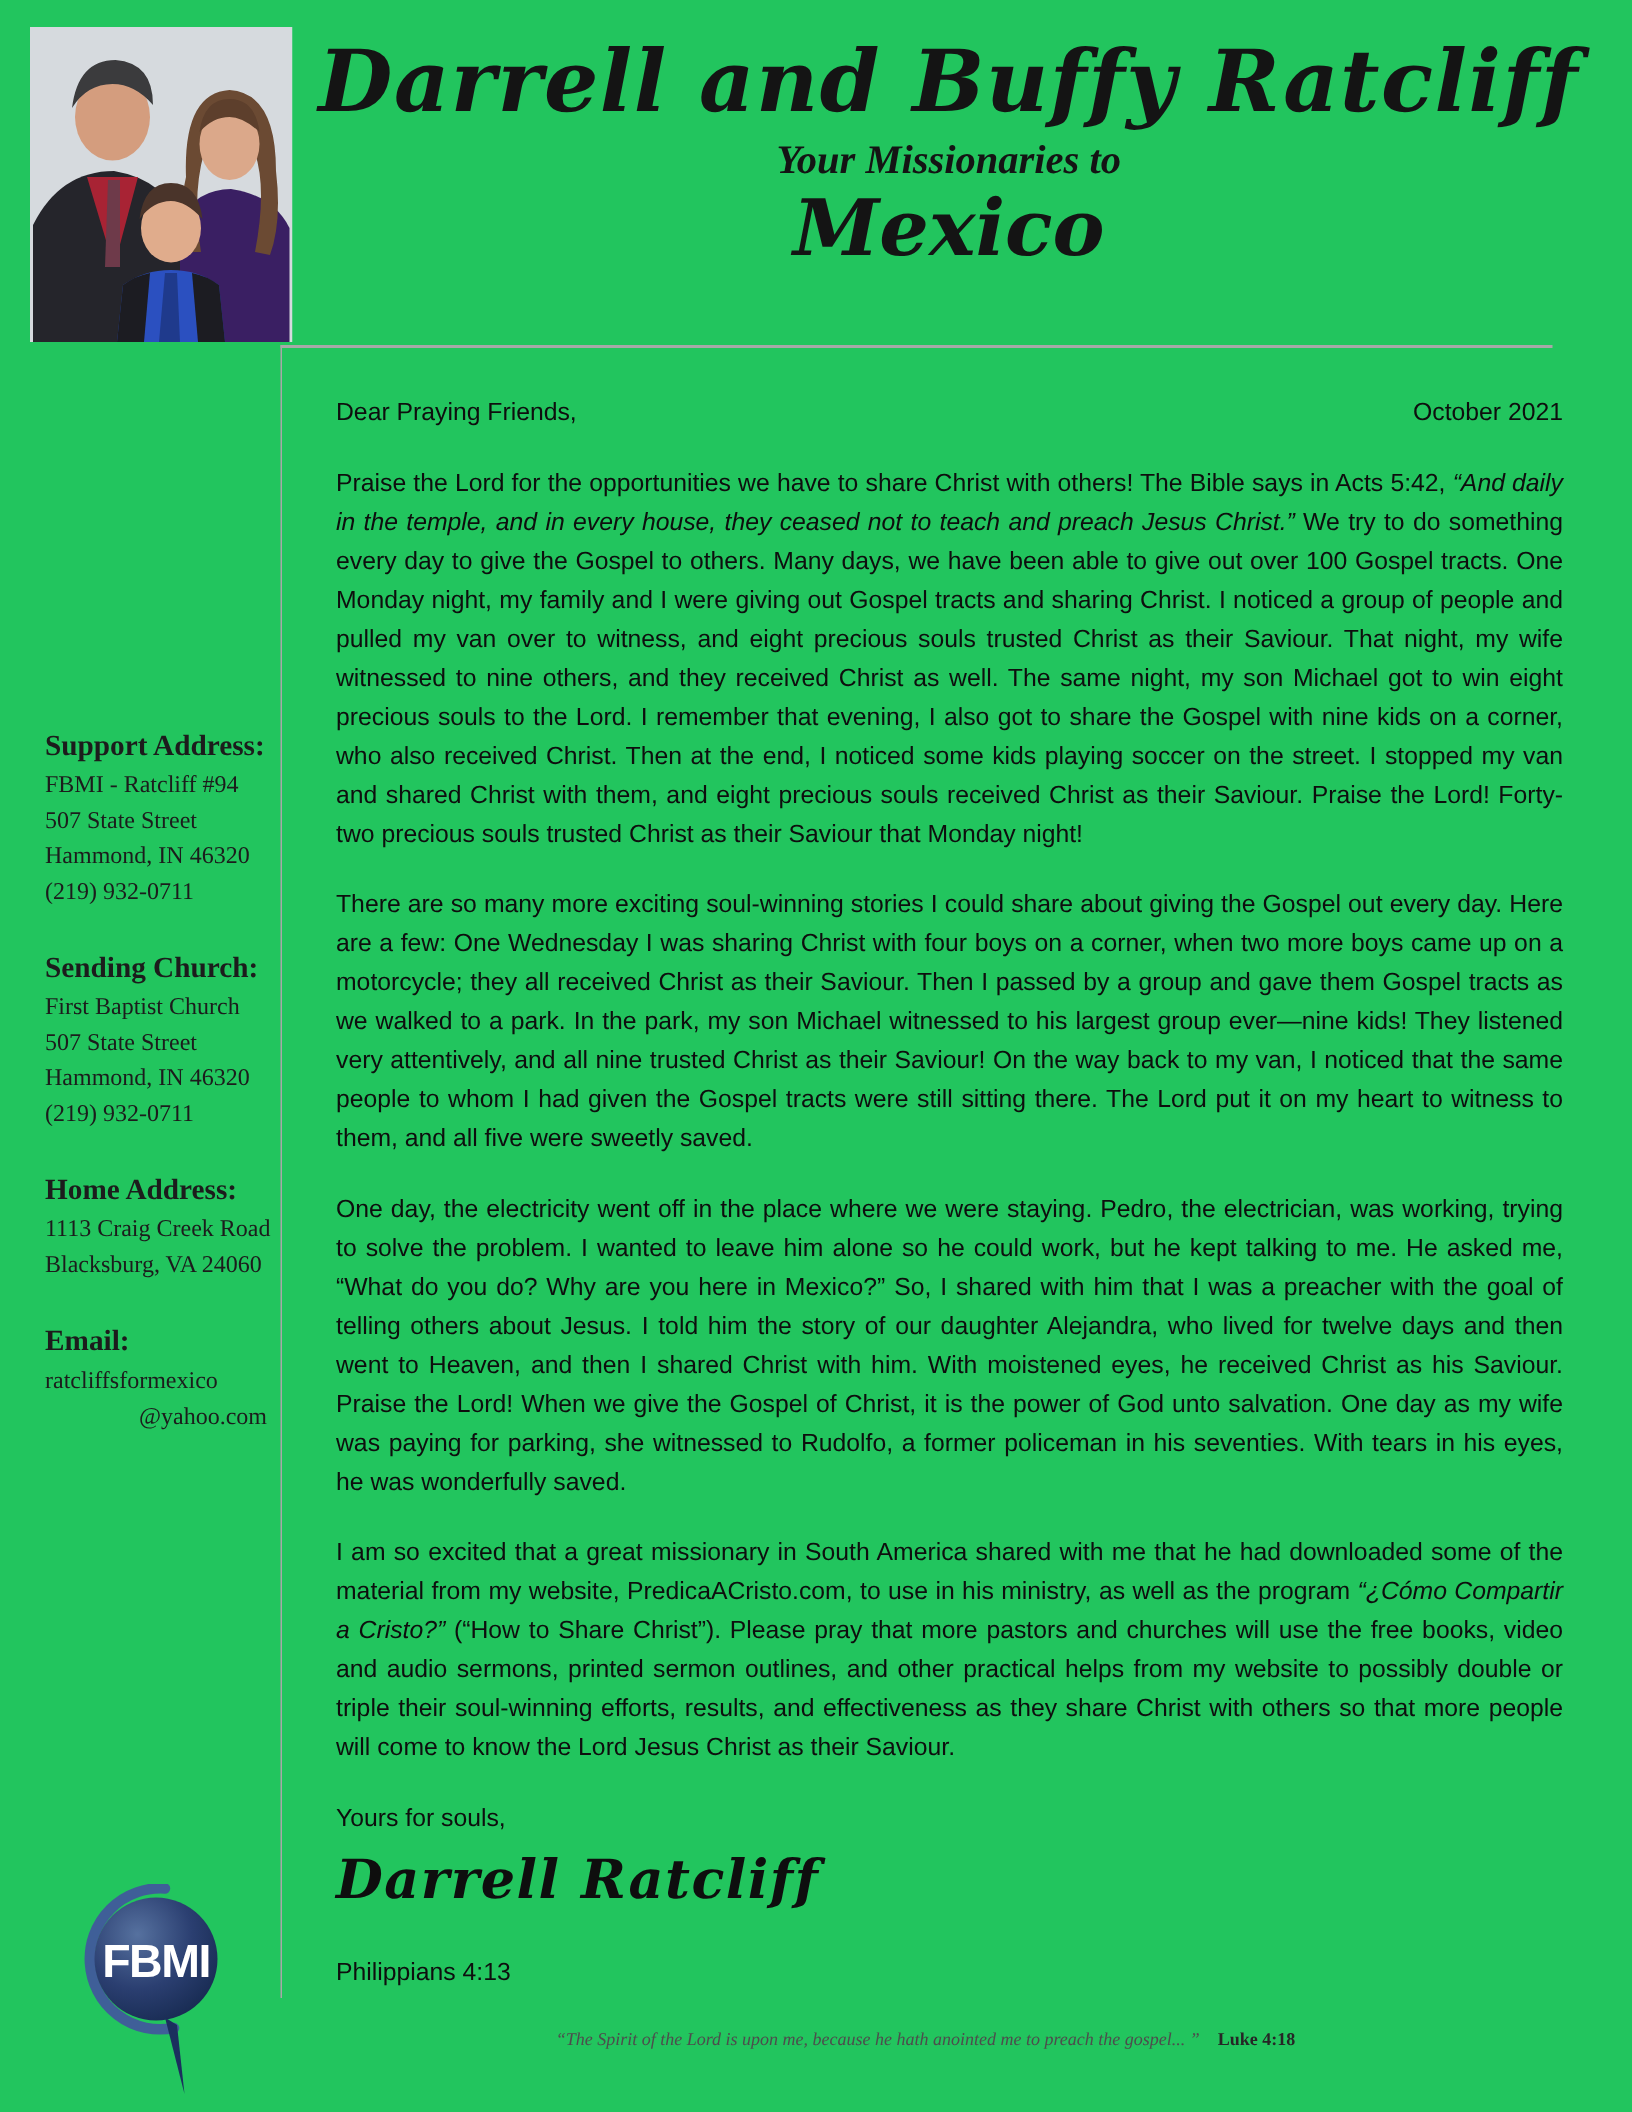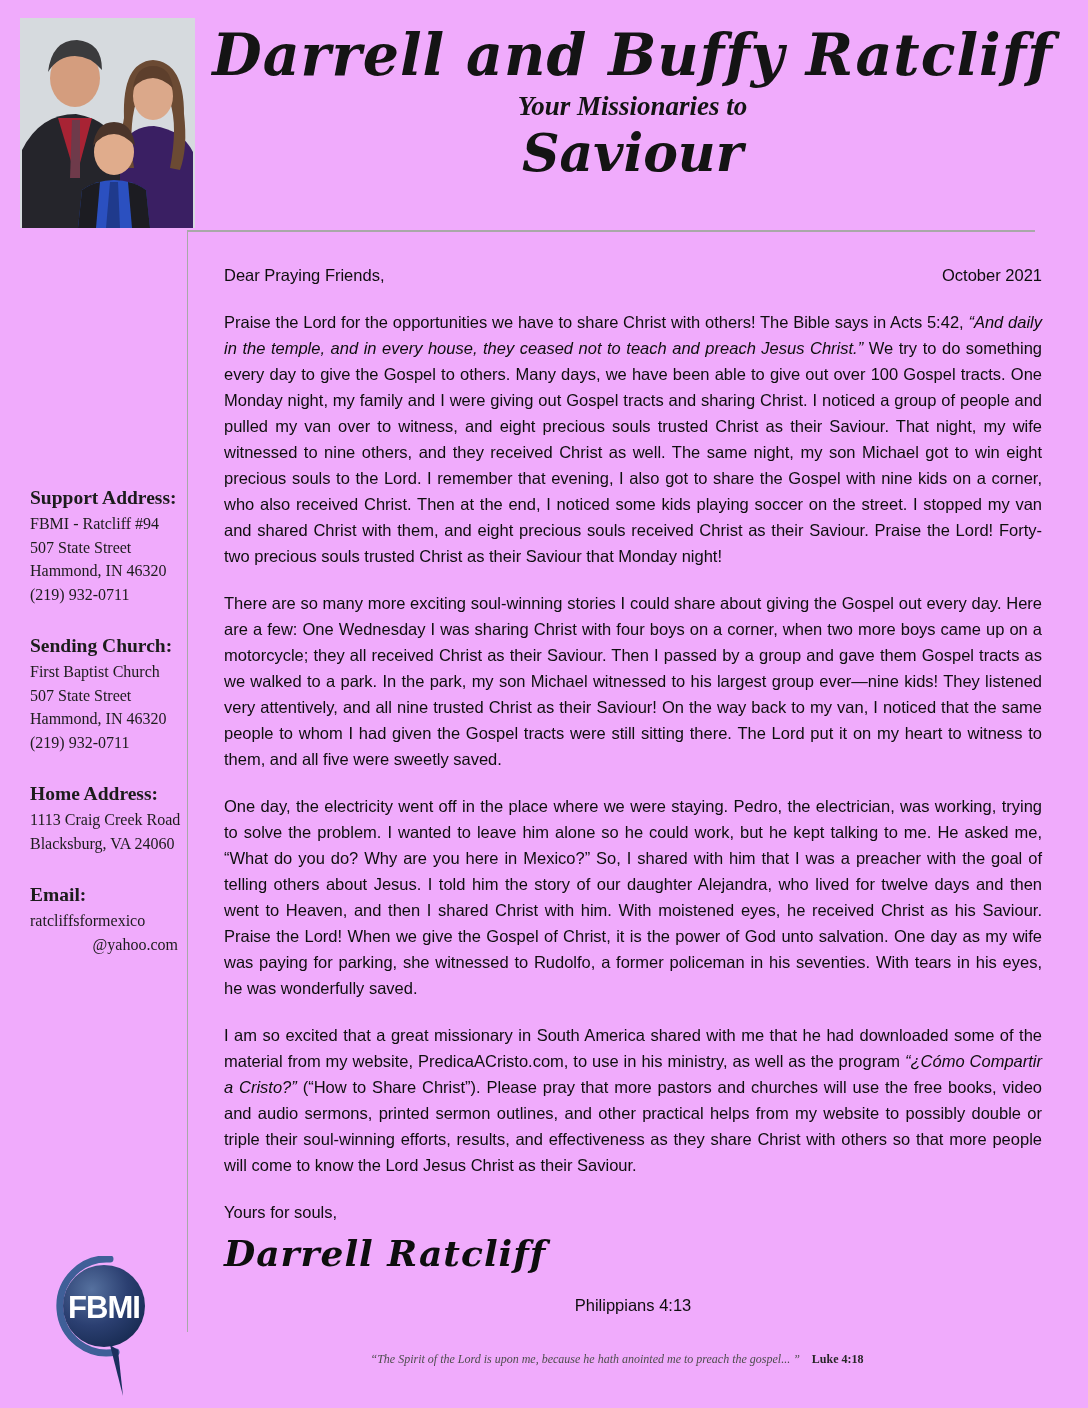--- a/index.html
+++ b/index.html
@@ -1,17 +1,17 @@
 <!DOCTYPE html>
 <html><head>
 <meta charset="utf-8">
 <style>
   html,body { margin:0; padding:0; background:#fff; }
   .page {
-    position:relative; width:1088px; height:1408px; background:#f0abfc;
+    position:relative; width:1088px; height:1408px; background:#22c55e;
     font-family:"Liberation Sans", sans-serif; color:#111; overflow:hidden;
   }
 
   
   .family-photo { position:absolute; left:20px; top:18px; width:175px; height:210px; }
   .header-block { position:absolute; left:195px; top:22px; width:875px; text-align:center; }
   .script-text { font-family:"DejaVu Serif", serif; font-style:italic; font-weight:bold; }
   .header-title { font-size:57px; line-height:1.15; letter-spacing:1px; color:#141414; }
   .header-subtitle { font-family:"Liberation Serif", serif; font-weight:bold; font-size:27px; margin-top:3px; color:#141414;font-style:italic; }
   .header-location { font-size:52px; margin-top:0px; color:#141414; }
@@ -30,21 +30,21 @@
   .logo { position:absolute; left:50px; top:1256px; width:104px; height:144px; }
 
   
   .content { position:absolute; left:224px; top:262px; width:818px;
              font-size:16.5px; line-height:26px; color:#0e0e0e; }
   .salutation-row { display:flex; justify-content:space-between; }
   .content p { text-align:justify; margin:21px 0 0 0; }
   .closing { margin-top:21px; }
   .signature { font-family:"DejaVu Serif", serif; font-style:italic; font-weight:bold;
                font-size:36px; margin-top:15px; letter-spacing:1px; }
-  .verse { margin-top:26px;text-align:center; }
+  .verse { margin-top:36px; }
 
   
   .footer { position:absolute; left:187px; top:1352px; width:860px; text-align:center;
             font-family:"Liberation Serif", serif; font-size:12px; }
   .footer .quote { font-style:italic; color:#4d4d4d; }
   .footer .ref { font-style:normal; font-weight:bold; color:#262626; margin-left:12px; }
 </style>
 </head>
 <body>
 
@@ -70,21 +70,21 @@
       <path d="M58,210 L62,172 Q76,162 94,162 Q112,162 126,172 L130,210 Z" fill="#2b50c0"></path>
       <path d="M58,210 L62,172 Q70,166 80,164 L76,210 Z" fill="#1c1c22"></path>
       <path d="M130,210 L126,172 Q118,166 108,164 L112,210 Z" fill="#1c1c22"></path>
       <polygon points="90,164 98,164 100,210 86,210" fill="#1f3a8c"></polygon>
     </svg>
   </div>
 
   <div class="header-block">
     <div class="header-title script-text">Darrell and Buffy Ratcliff</div>
     <div class="header-subtitle">Your Missionaries to</div>
-    <div class="header-location script-text">Saviour</div>
+    <div class="header-location script-text">Mexico</div>
   </div>
 
   <div class="h-rule"></div>
   <div class="v-rule"></div>
 
   <div class="sidebar">
     <div class="sidebar-block">
       <div class="sidebar-heading">Support Address:</div>
       <div class="sidebar-lines">
           <div>FBMI - Ratcliff #94</div>

